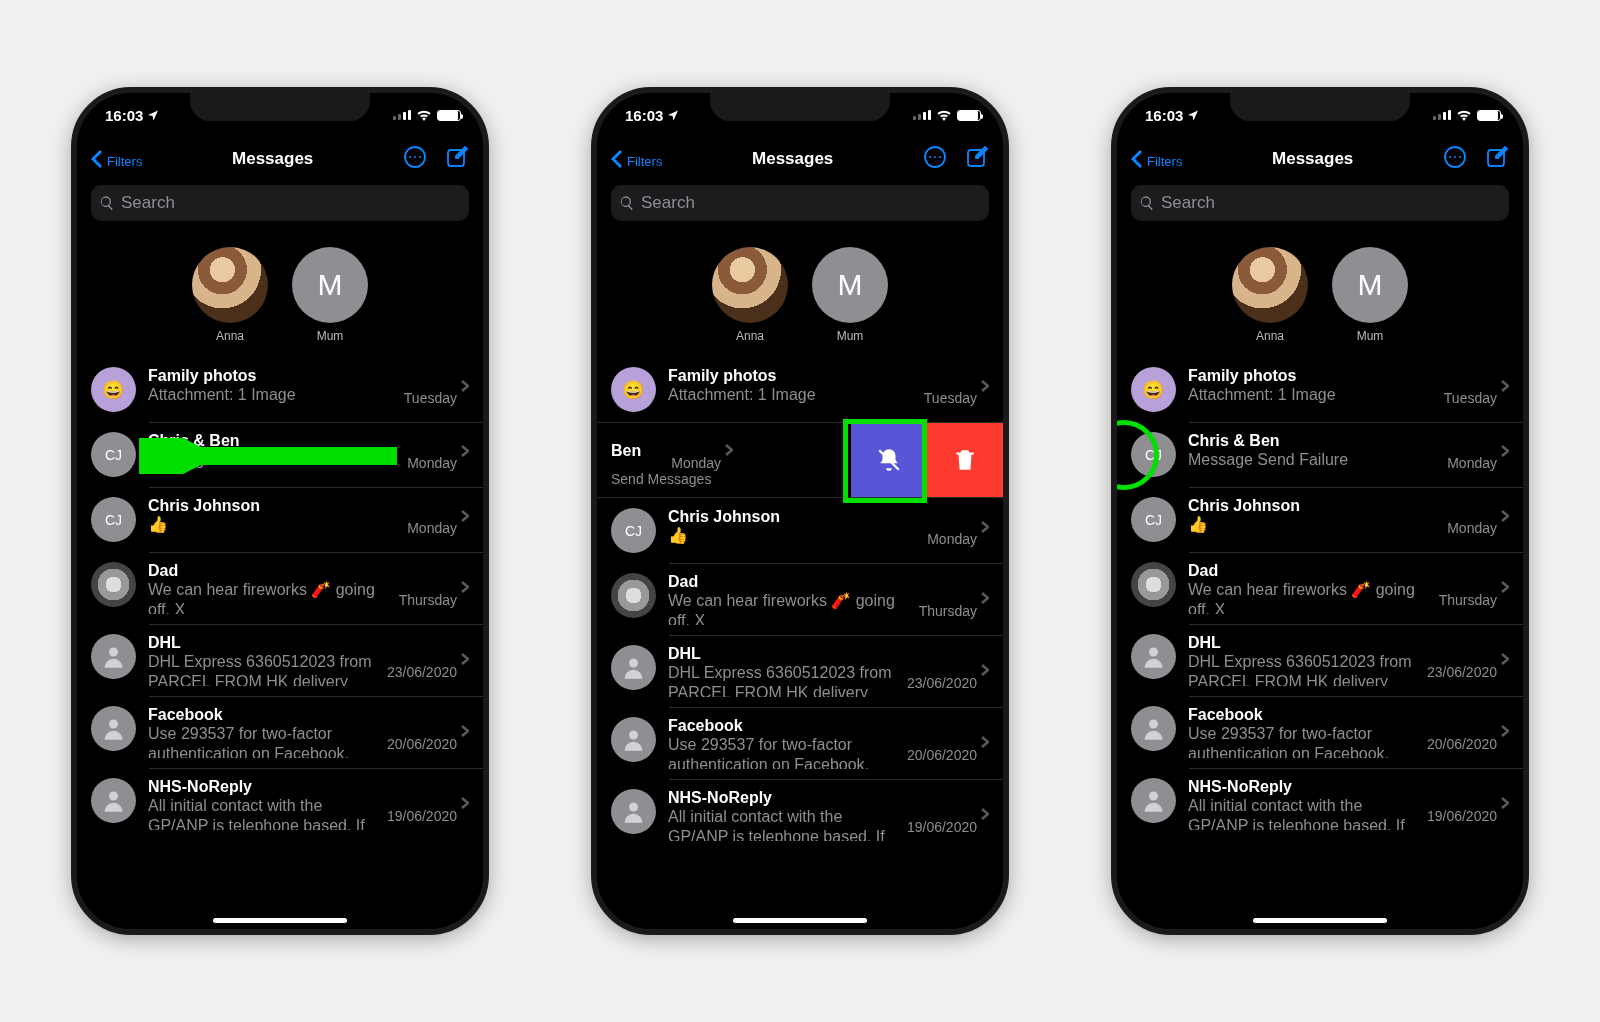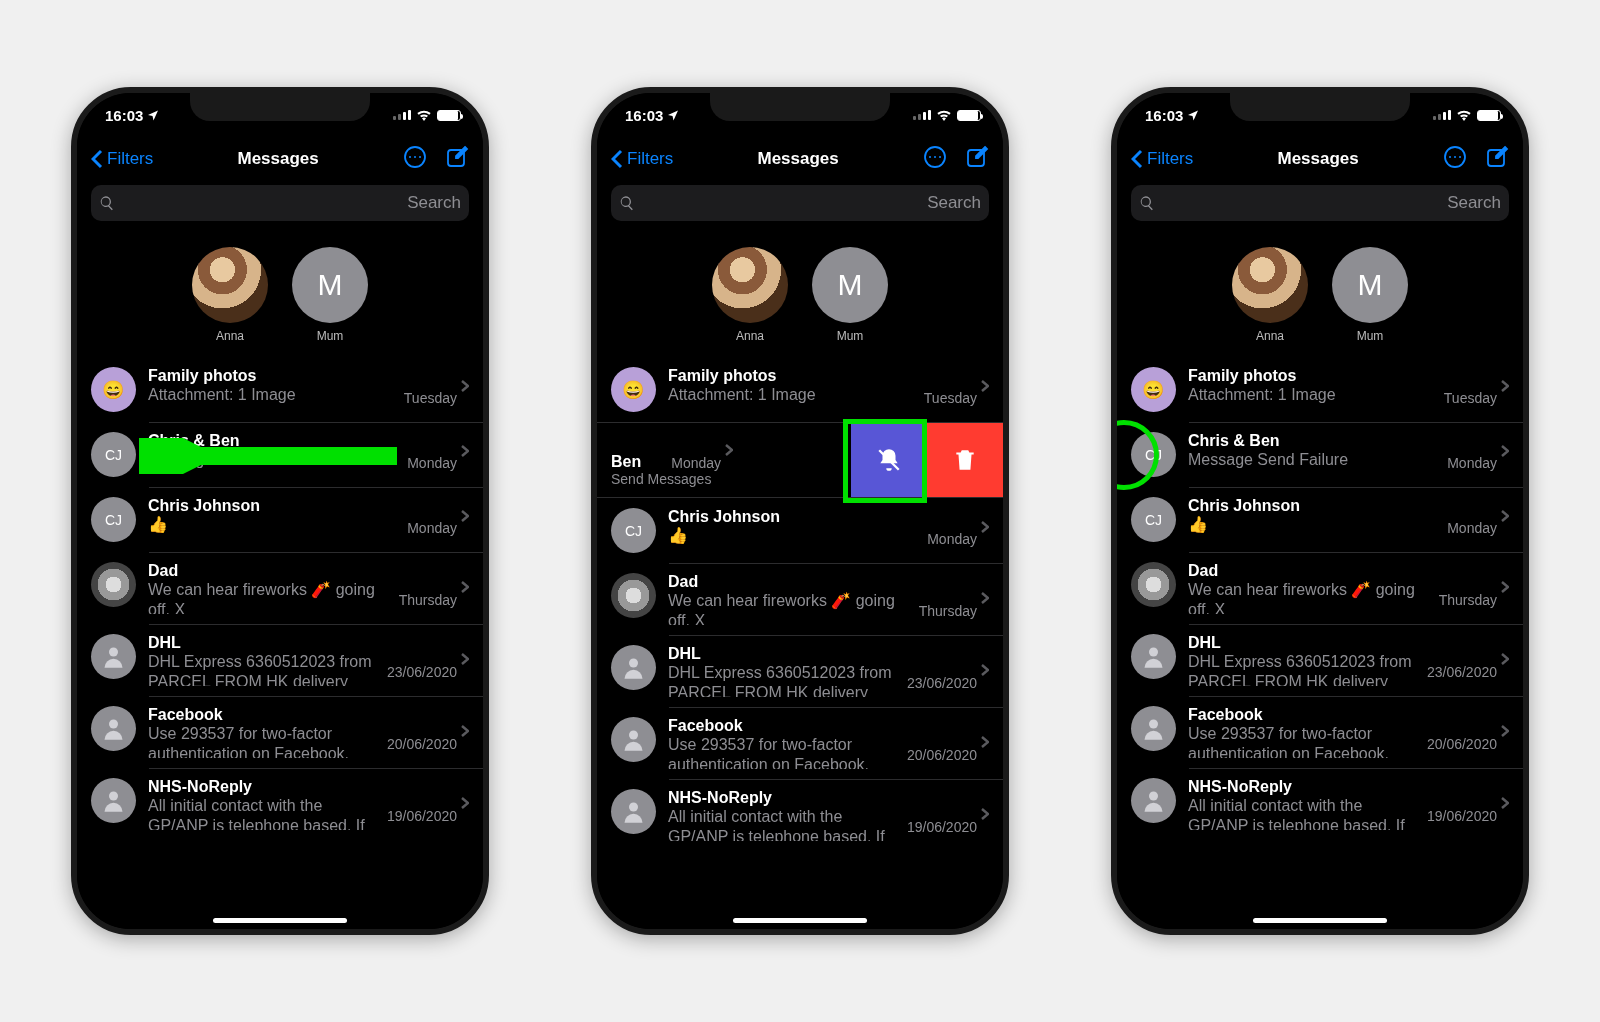--- a/index.html
+++ b/index.html
@@ -79,36 +79,35 @@
   .battery::after{content:"";position:absolute;right:-3px;top:3px;width:2px;height:5px;background:#fff;border-radius:0 2px 2px 0;}
   .battery i{display:block;height:100%;width:90%;background:#fff;border-radius:1px;}
   
   .nav{
     height:44px;
     display:flex;
     align-items:center;
     justify-content:space-between;
     padding:0 14px;
   }
-  .nav-left{display:flex;align-items:flex-start;color:var(--ios-blue);font-size:17px;}
+  .nav-left{display:flex;align-items:flex-end;color:var(--ios-blue);font-size:13px;}
   .nav-left svg{width:12px;height:20px;fill:none;stroke:var(--ios-blue);stroke-width:3;margin-right:4px;}
   .nav-title{color:#fff;font-size:17px;font-weight:600;}
   .nav-right{display:flex;gap:18px;align-items:center;}
   .nav-right svg{width:24px;height:24px;fill:none;stroke:var(--ios-blue);stroke-width:1.8;}
   
   .search{
     margin:4px 14px 0;
     height:36px;
     background:var(--search-bg);
     border-radius:10px;
     display:flex;
     align-items:center;
     padding:0 8px;
     gap:6px;
-    justify-content:space-between;
   }
   .search svg{width:16px;height:16px;fill:var(--ios-gray);}
   .search span{color:var(--ios-gray);font-size:17px;}
   
   .pinned{
     display:flex;
     justify-content:center;
     gap:24px;
     padding:26px 0 14px;
   }
@@ -143,21 +142,21 @@
   .row-meta{display:flex;align-items:center;gap:4px;white-space:nowrap;}
   .row-date{color:var(--ios-gray);font-size:14px;margin-top:23px;}
   .chev svg{width:8px;height:12px;fill:none;stroke:#5a5a5e;stroke-width:2.5;}
   
   .swipe-row{position:relative;height:76px;}
   .swipe-track{position:absolute;inset:0;display:flex;align-items:center;}
   .swipe-content{flex:1;padding:0 0 0 14px;}
   .swipe-content .row-title{color:#fff;font-size:16px;font-weight:600;}
   .swipe-content .row-preview{color:var(--ios-gray);font-size:14px;}
   .swipe-content .row-meta{display:inline-flex;align-items:center;gap:4px;margin-left:22px;}
-  .swipe-head{display:flex;align-items:flex-end;gap:8px;}
+  .swipe-head{display:flex;align-items:center;gap:8px;}
   .swipe-actions{display:flex;height:100%;}
   .swipe-btn{width:76px;display:flex;align-items:center;justify-content:center;}
   .swipe-btn.mute{background:var(--swipe-mute);}
   .swipe-btn.delete{background:var(--swipe-delete);}
   .swipe-btn svg{width:26px;height:26px;fill:#fff;}
   
   .ann-arrow{
     position:absolute;
     left:62px;
     top:0;

